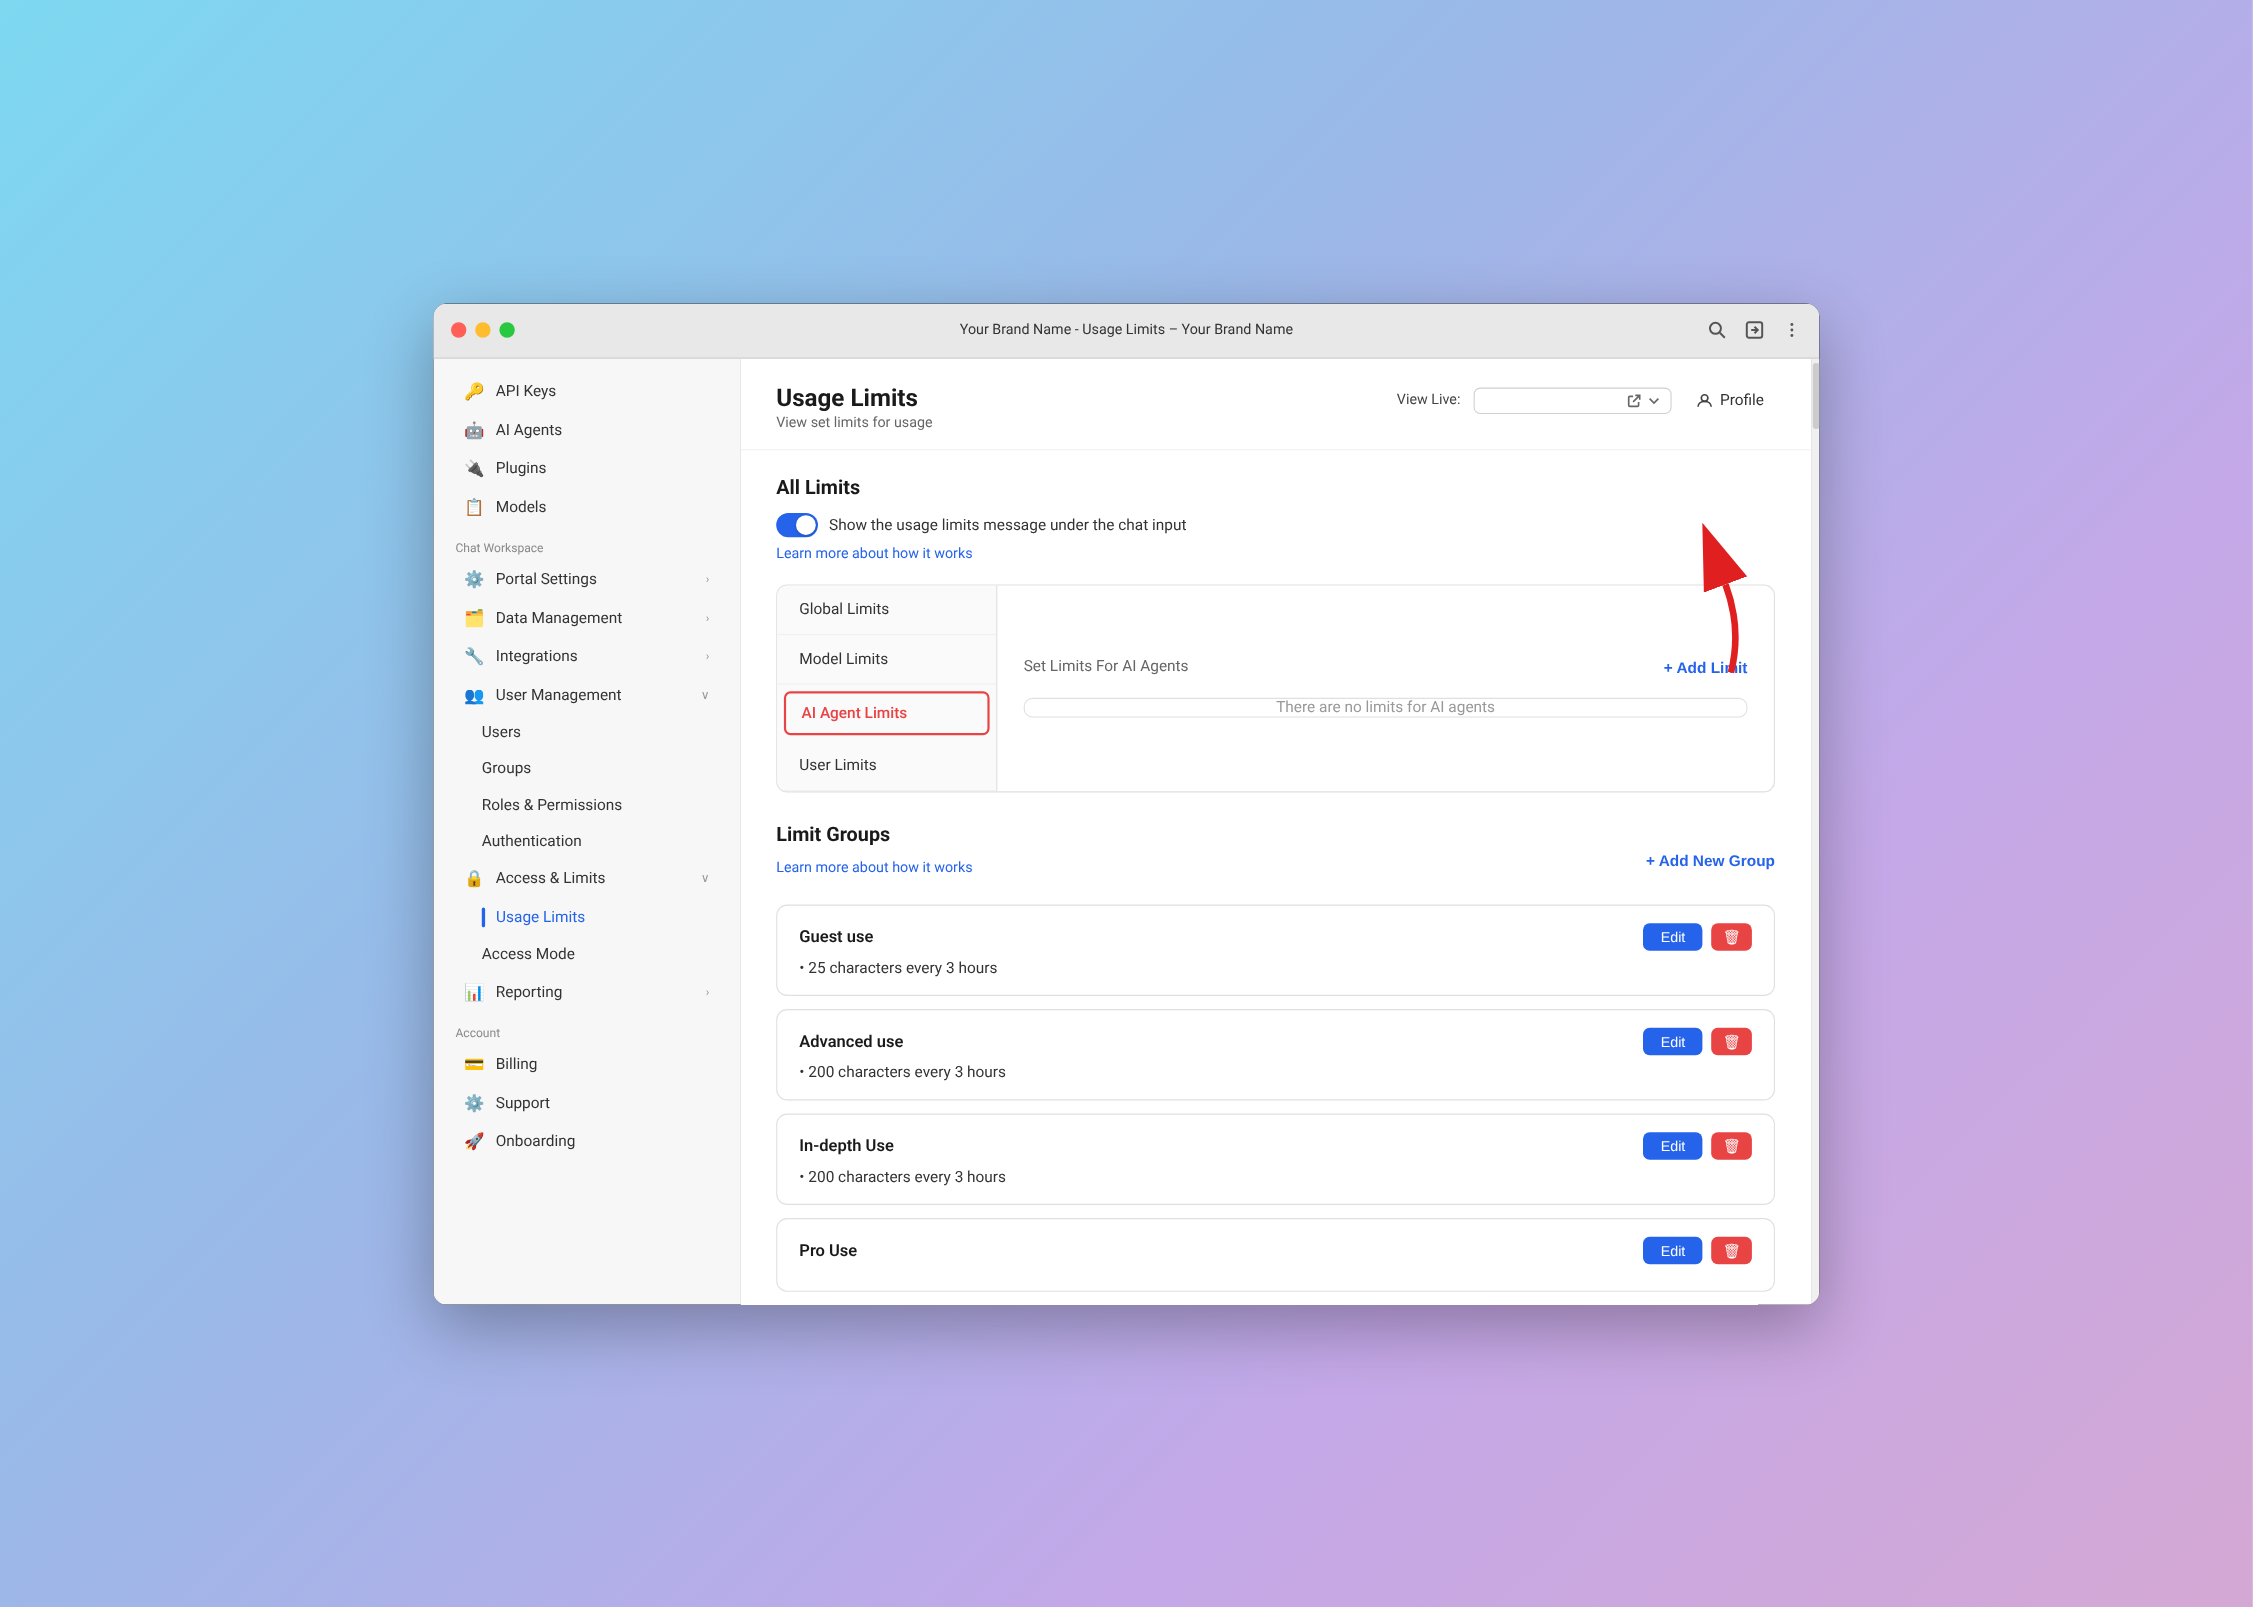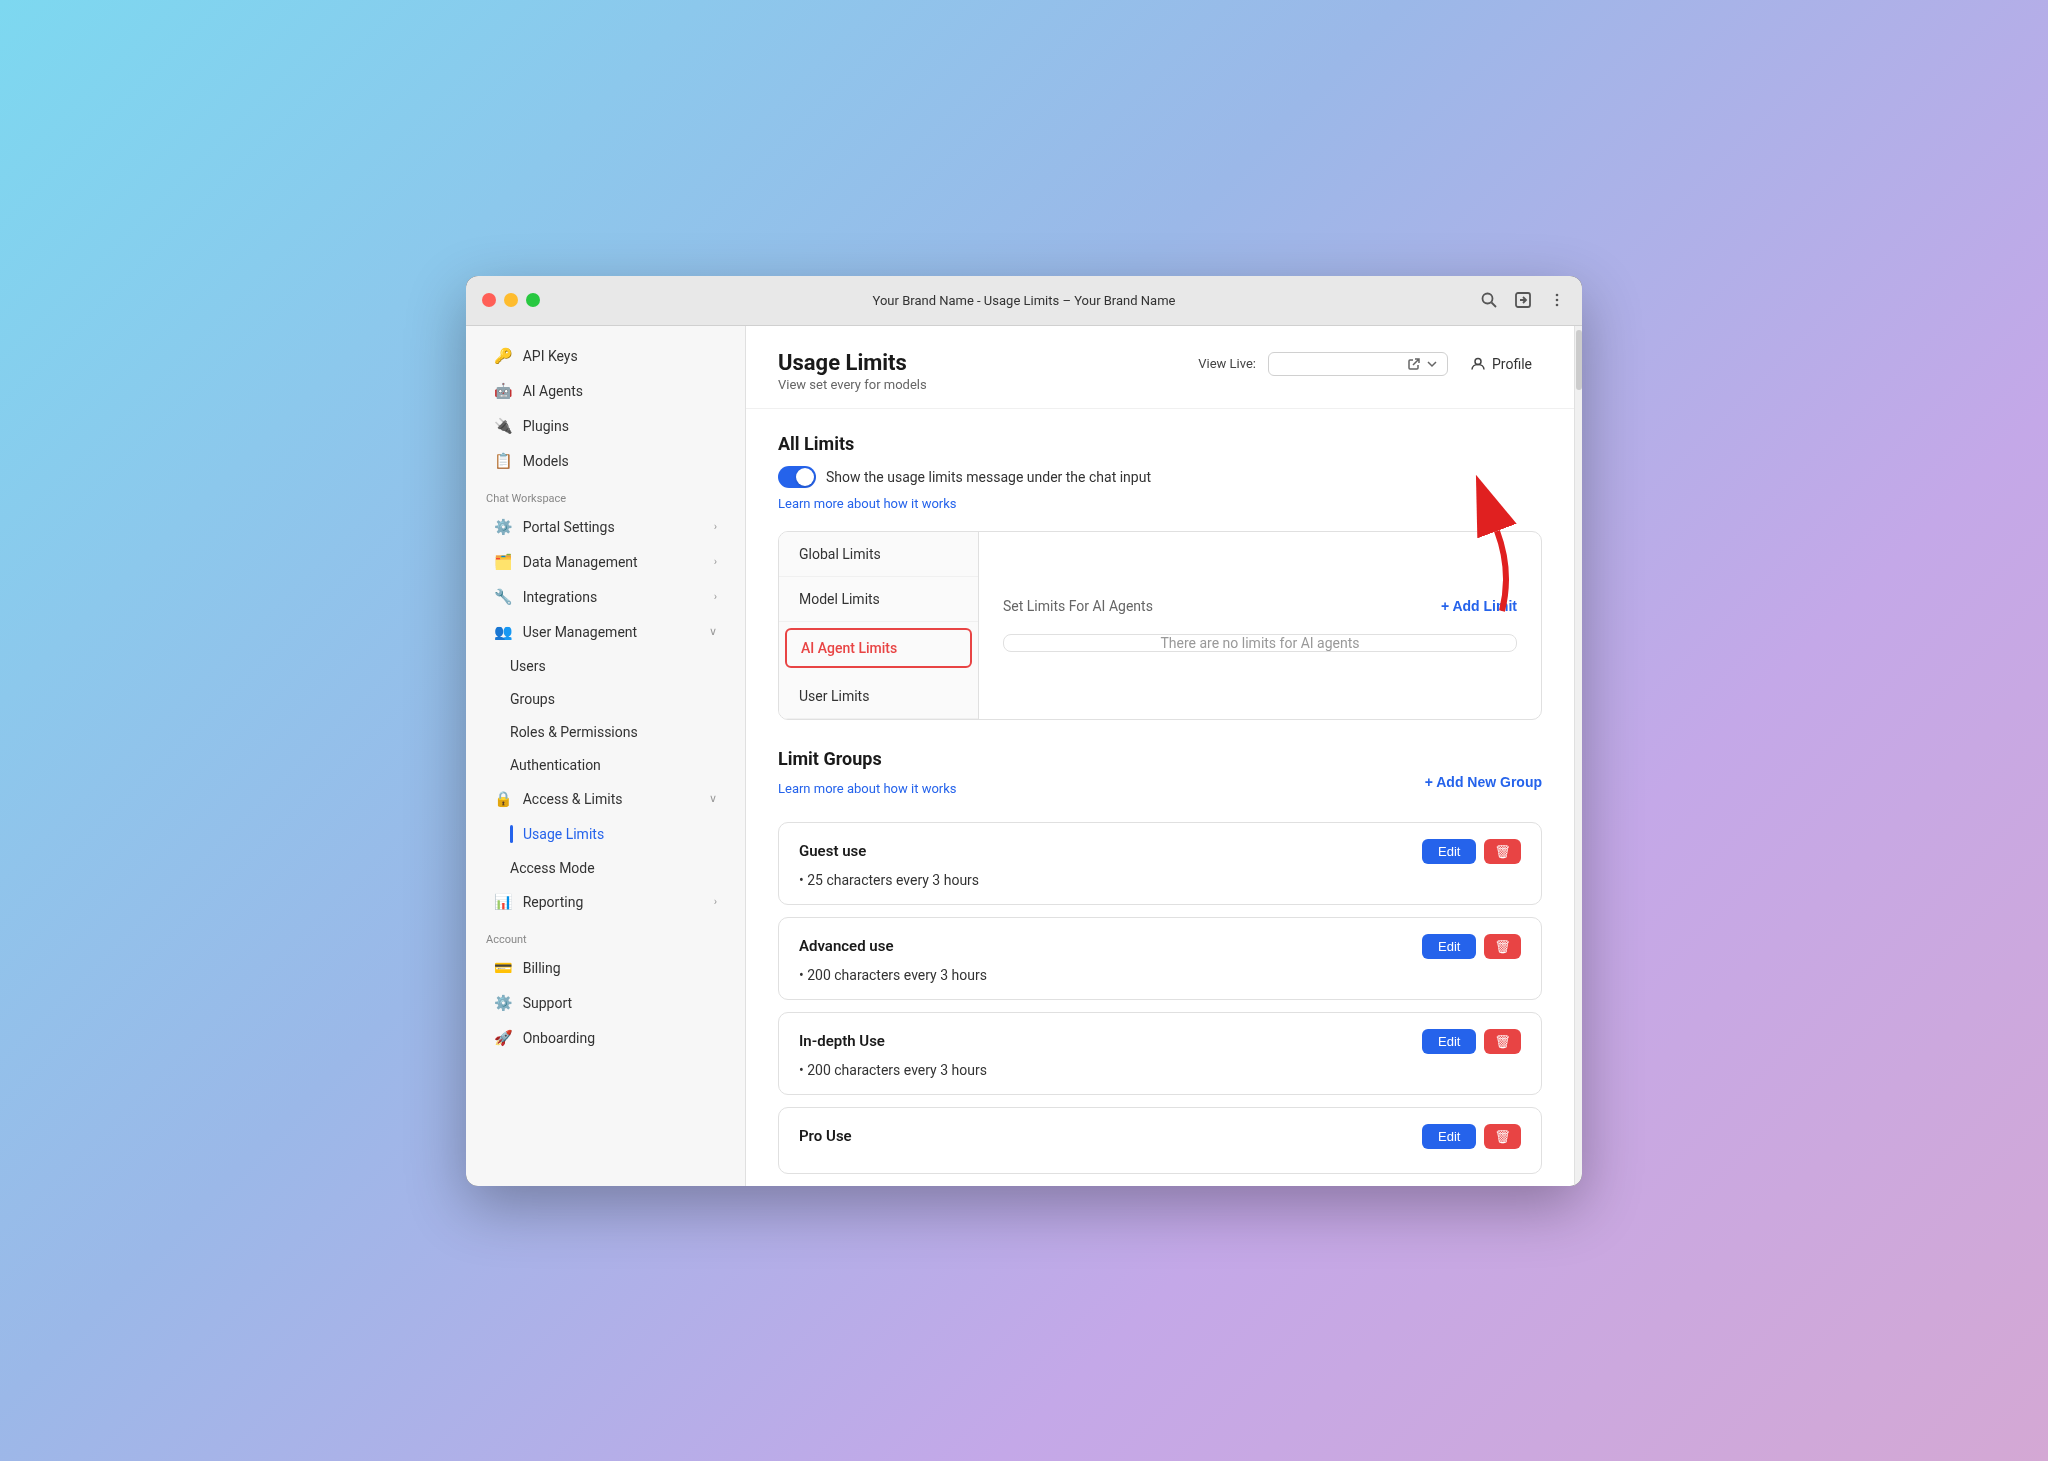--- a/index.html
+++ b/index.html
@@ -6,21 +6,21 @@
     body {
       font-family: -apple-system, BlinkMacSystemFont, 'Segoe UI', Roboto, sans-serif;
       background: linear-gradient(135deg, #7dd8f0 0%, #9bb8e8 40%, #c4a8e8 70%, #d4a8d4 100%);
       min-height: 100vh;
       display: flex;
       align-items: center;
       justify-content: center;
       padding: 20px;
     }
     .window {
-      width: 1116px;
+      width: 1260px;
       background: #404040;
       border-radius: 12px;
       box-shadow: 0 20px 60px rgba(0,0,0,0.3);
       overflow: hidden;
     }
     .titlebar {
       background: #e8e8e8;
       height: 50px;
       display: flex;
       align-items: center;
@@ -443,21 +443,21 @@
         <span class="icon">🚀</span>
         <span>Onboarding</span>
       </div>
     </div>
 
     <div class="main-content">
 
       <div class="main-header">
         <div>
           <div class="main-title">Usage Limits</div>
-          <div class="main-subtitle">View set every for models</div>
+          <div class="main-subtitle">View set limits for usage</div>
         </div>
         <div class="header-right">
           <span class="view-live-label">View Live:</span>
           <div class="view-live-input">
             <span class="view-live-input-text"></span>
             <div class="view-live-icons">
               <svg width="14" height="14" viewBox="0 0 14 14" fill="none" stroke="#666" stroke-width="1.5">
                 <path d="M6 3H3a1 1 0 0 0-1 1v7a1 1 0 0 0 1 1h7a1 1 0 0 0 1-1V8M8 2h4v4M12 2L6 8"></path>
               </svg>
               <svg width="14" height="14" viewBox="0 0 14 14" fill="none" stroke="#666" stroke-width="1.5">

